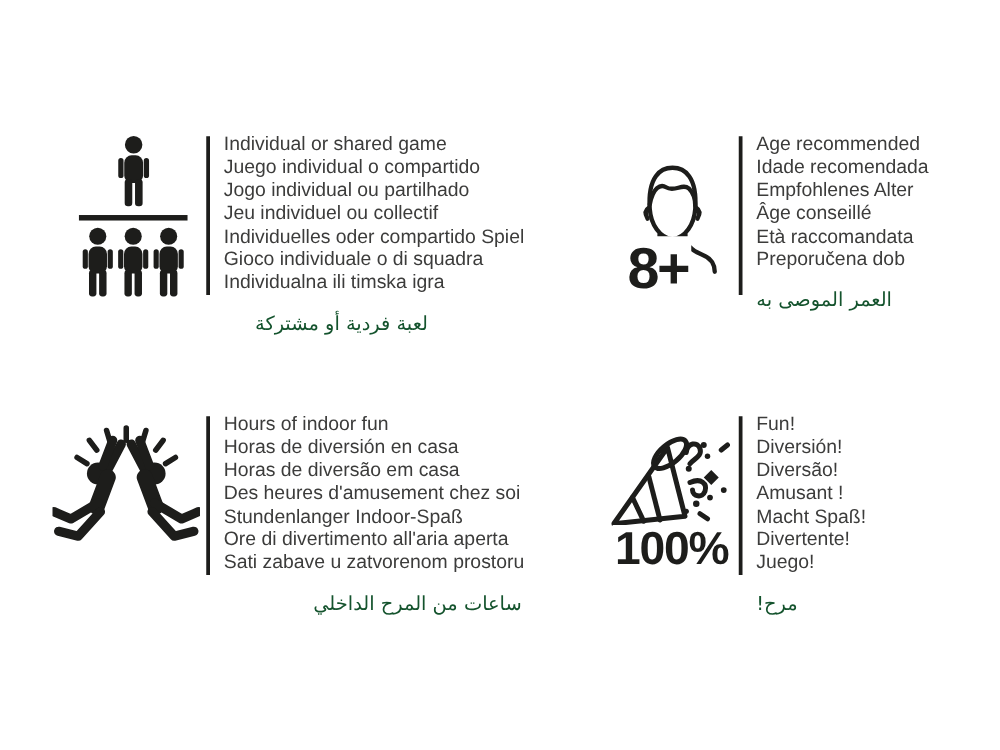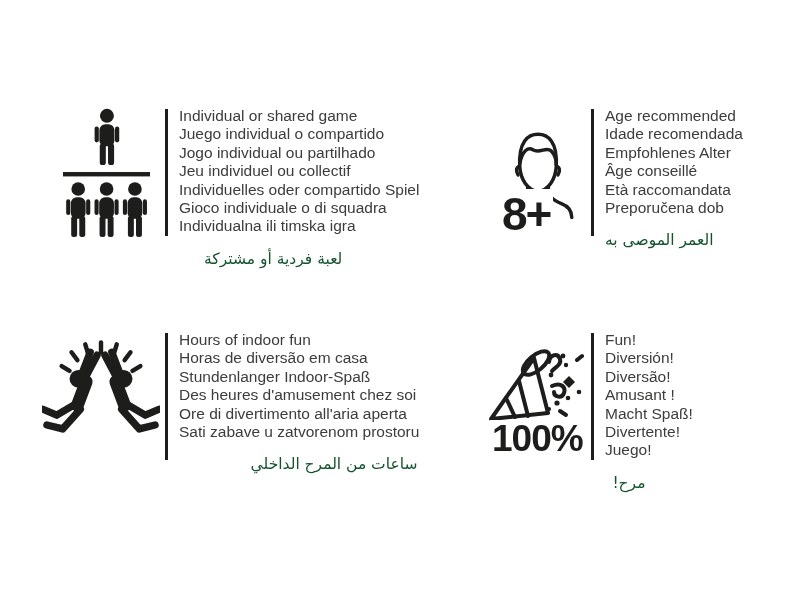--- a/index.html
+++ b/index.html
@@ -23,21 +23,21 @@
 
   .text-col{padding-left:11px;white-space:nowrap;}
   .text-line{display:block;font-size:15.5px;line-height:18.4px;color:#3c3c3b;}
   .arabic-line{
     display:block;font-family:"DejaVu Sans",sans-serif;font-size:15.5px;
     line-height:20px;margin-top:13px;color:#14532d;
   }
   #q1 .arabic-line{text-align:center;padding-right:52px;}
   #q2 .arabic-line{text-align:left;padding-right:12px;}
   #q3 .arabic-line{text-align:right;padding-right:2px;}
-  #q4 .arabic-line{text-align:center;padding-right:40px;}
+  #q4 .arabic-line{text-align:left;padding-right:40px;}
 
   .badge{
     position:absolute;font-weight:700;color:#1d1d1b;background:#ffffff;
     line-height:1;letter-spacing:-2px;
   }
   #badge-age{left:10px;top:82px;font-size:46px;padding:2px 3px;}
   #badge-100{left:1px;top:89px;font-size:37px;letter-spacing:-1px;padding:0 2px;}
 
   svg .ink{fill:#1d1d1b;}
   svg .stroke{fill:none;stroke:#1d1d1b;stroke-width:4;stroke-linecap:round;stroke-linejoin:round;}
@@ -146,23 +146,24 @@
         <path class="limb" d="M75,36 L64,15"></path>
         <path class="limb" d="M79,33 L71,12"></path>
         <path class="torso" d="M75,42 L84,66"></path>
         <path class="limb" d="M83,63 L105,76 L119,70"></path>
         <path class="limb" d="M81,70 L99,90 L115,86"></path>
       </svg>
     </div>
     <div class="divider"></div>
     <div class="text-col">
       <span class="text-line">Hours of indoor fun</span>
+      <span class="text-line">Horas de diversión en casa</span>
       <span class="text-line">Horas de diversão em casa</span>
+      <span class="text-line">Des heures d'amusement chez soi</span>
       <span class="text-line">Stundenlanger Indoor-Spaß</span>
-      <span class="text-line">Des heures d'amusement chez soi</span>
       <span class="text-line">Ore di divertimento all'aria aperta</span>
       <span class="text-line">Sati zabave u zatvorenom prostoru</span>
       <span class="arabic-line" dir="rtl">ساعات من المرح الداخلي</span>
     </div>
   </section>
 
   <section class="quad" id="q4">
     <div class="icon-box">
       <svg width="95" height="76" viewBox="0 0 95 76" style="margin:17px 0 0 0" aria-hidden="true">
         <path class="stroke" d="M2,71 L45,10 L59,65 Z"></path>

